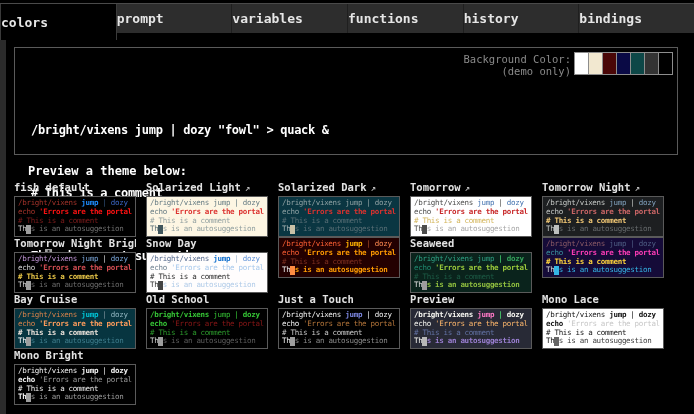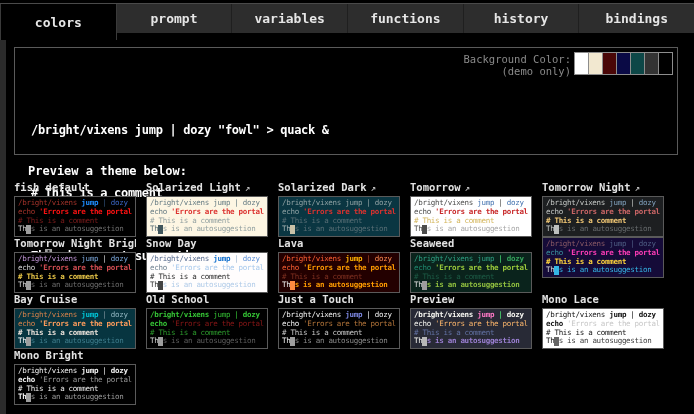--- a/index.html
+++ b/index.html
@@ -3,21 +3,21 @@
 <meta charset="utf-8">
 <style>
   html,body{margin:0;padding:0;background:#000;}
   body{width:694px;height:414px;position:relative;overflow:hidden;
        font-family:"DejaVu Sans Mono",monospace;}
   .left-strip{position:absolute;left:0;top:36px;width:6px;height:378px;background:#2b2b2b;}
 
   
   .tab-bar{position:absolute;left:0;top:3px;width:694px;height:30px;background:#2d2d2d;
            display:flex;border-top:1px solid #4a4a4a;box-sizing:border-box;}
-  .tab{flex:1;display:flex;align-items:center;justify-content:center;color:#e6e6e6;
+  .tab{flex:1;display:flex;align-items:center;color:#e6e6e6;
        font-size:13px;font-weight:bold;border-right:1px solid #1f1f1f;cursor:pointer;
        height:100%;box-sizing:border-box;white-space:nowrap;}
   .tab:last-child{border-right:none;}
   .tab.active{background:#000;height:36px;border-left:1px solid #3a3a3a;border-right:1px solid #3a3a3a;}
 
   
   .demo{position:absolute;left:14px;top:47px;width:664px;height:108px;background:#000;
         border:1px solid #5a5a5a;box-sizing:border-box;}
   .bg-label{position:absolute;top:5px;right:106px;text-align:right;color:#8a8a8a;
             font-size:10.5px;line-height:12px;white-space:nowrap;}
@@ -184,23 +184,20 @@
     </div>
     <div class="theme-box" style="background: rgb(255, 253, 253);">
         <div class="ln"><span class="tok" style="color: rgb(84, 104, 140);">/bright/vixens</span> <span class="tok b" style="color: rgb(15, 110, 205);">jump</span> <span class="tok" style="color: rgb(158, 182, 207);">|</span> <span class="tok" style="color: rgb(91, 143, 214);">dozy</span> <span class="tok" style="color: rgb(166, 200, 236);">"</span></div>
         <div class="ln"><span class="tok" style="color: rgb(109, 127, 143);">echo</span> <span class="tok" style="color: rgb(166, 200, 236);">'Errors are the portals</span></div>
         <div class="ln"><span class="tok" style="color: rgb(43, 43, 43);"># This is a comment</span></div>
         <div class="ln"><span class="tok" style="color: rgb(51, 51, 51);">Th</span><span class="tile-cursor" style="background: rgb(68, 68, 68); color: rgb(68, 68, 68);">i</span><span class="tok" style="color: rgb(176, 203, 232);">s is an autosuggestion</span></div>
       </div>
   </div>
 
   <div class="theme-cell">
-    <div class="theme-title">
-      <span class="theme-name">Lava</span>
-    </div>
     <div class="theme-box" style="background: rgb(35, 0, 0);">
         <div class="ln"><span class="tok" style="color: rgb(255, 95, 51);">/bright/vixens</span> <span class="tok b" style="color: rgb(255, 177, 0);">jump</span> <span class="tok" style="color: rgb(168, 74, 40);">|</span> <span class="tok" style="color: rgb(255, 138, 80);">dozy</span> <span class="tok" style="color: rgb(255, 177, 0);">"</span></div>
         <div class="ln"><span class="tok" style="color: rgb(255, 95, 51);">echo</span> <span class="tok b" style="color: rgb(255, 155, 0);">'Errors are the portals</span></div>
         <div class="ln"><span class="tok" style="color: rgb(128, 48, 32);"># This is a comment</span></div>
         <div class="ln"><span class="tok" style="color: rgb(240, 240, 240);">Th</span><span class="tile-cursor" style="background: rgb(255, 140, 66); color: rgb(255, 140, 66);">i</span><span class="tok b" style="color: rgb(255, 155, 0);">s is an autosuggestion</span></div>
       </div>
   </div>
 
   <div class="theme-cell">
     <div class="theme-title">

